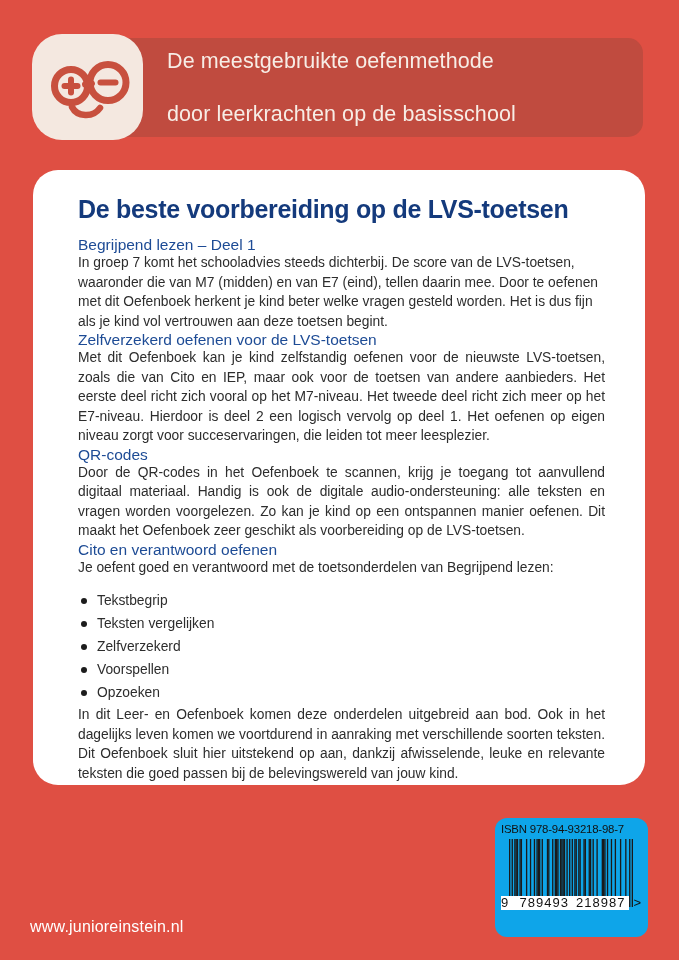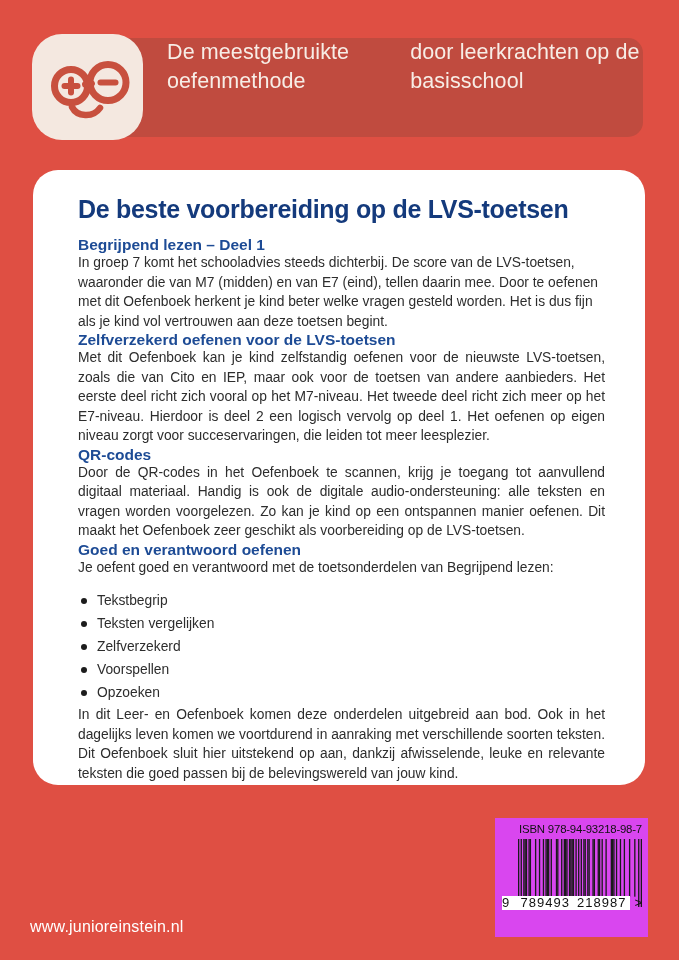--- a/index.html
+++ b/index.html
@@ -1,47 +1,47 @@
 <!DOCTYPE html>
 <html><head>
 <meta charset="utf-8">
 <style>
   html,body{margin:0;padding:0;}
   body{width:679px;height:960px;font-family:"Liberation Sans",sans-serif;}
   .page{position:relative;width:679px;height:960px;background:#df4f43;overflow:hidden;}
 
   
   .banner{position:absolute;left:70px;top:38px;width:573px;height:99px;
-          background:#c04b3f;border-radius:15px;display:flex;flex-direction:row;
+          background:#c04b3f;border-radius:15px;display:flex;flex-direction:column;
           justify-content:center;padding-left:97px;box-sizing:border-box;gap:25px;}
   .banner-line{color:#f7ede6;font-size:21.5px;line-height:28.5px;letter-spacing:.1px;}
 
   
   .logo{position:absolute;left:32px;top:34px;width:111px;height:106px;background:#f4e8e0;
         border-radius:30px;display:flex;align-items:center;justify-content:center;}
   .logo svg{display:block;}
 
   
   .card{position:absolute;left:33px;top:170px;width:612px;height:615px;background:#ffffff;
         border-radius:25px;box-sizing:border-box;padding:14px 40px 0 45px;overflow:hidden;}
   .card h1{margin:10px 0 12px 0;font-size:25px;line-height:30px;color:#143a7c;
            font-weight:bold;letter-spacing:-.3px;white-space:nowrap;}
-  .sec-head{margin:0;font-size:15.5px;line-height:17px;color:#1d4b95;font-weight:bold;}
+  .sec-head{margin:0;font-size:15.5px;line-height:17px;color:#1d4b95;font-weight:normal;}
   .card p{margin:0;font-size:13.8px;line-height:19.5px;color:#2d2d2d;}
   .just{text-align:justify;}
   .topics{list-style:none;margin:14px 0 0 0;padding:0;}
   .topics li{position:relative;margin:0 0 3.5px 0;padding:0 0 0 19px;font-size:13.8px;
              line-height:19.5px;color:#2d2d2d;}
   .topics li .dot{position:absolute;left:3px;top:7px;width:6px;height:6px;border-radius:50%;
                   background:#1c1c1c;}
   .closing{margin-top:-1px !important;}
 
   
-  .barcode-box{position:absolute;left:495px;top:818px;width:153px;height:119px;background:#d946ef;
-               box-sizing:border-box;padding:4px 6px 0 6px;display:flex;flex-direction:column;align-items:flex-end;}
+  .barcode-box{position:absolute;left:495px;top:818px;width:153px;height:119px;background:#0ea5e9;
+               box-sizing:border-box;padding:4px 6px 0 6px;display:flex;flex-direction:column;align-items:flex-start;border-radius:12px;}
   .isbn{font-size:11.4px;line-height:15px;color:#111;letter-spacing:-.2px;white-space:nowrap;}
   .bars{width:124px;height:68px;margin-top:2px;margin-left:8px;}
   .bc-digits{width:140px;display:flex;align-items:flex-end;font-size:13px;color:#111;
              margin-top:-11px;line-height:14px;}
   .bc-digits .d9{width:15px;text-align:left;background:#fff;}
   .bc-digits .g{flex:1;text-align:center;background:#fff;letter-spacing:1px;}
   .bc-digits .gt{width:12px;text-align:right;}
 
   
   .website{position:absolute;left:30px;top:918px;font-size:16px;color:#ffffff;letter-spacing:.2px;}
@@ -75,21 +75,21 @@
 
     <h2 class="sec-head">Begrijpend lezen – Deel 1</h2>
     <p>In groep 7 komt het schooladvies steeds dichterbij. De score van de LVS-toetsen, waaronder die van M7 (midden) en van E7 (eind), tellen daarin mee. Door te oefenen met dit Oefenboek herkent je kind beter welke vragen gesteld worden. Het is dus fijn als je kind vol vertrouwen aan deze toetsen begint.</p>
 
     <h2 class="sec-head">Zelfverzekerd oefenen voor de LVS-toetsen</h2>
     <p class="just">Met dit Oefenboek kan je kind zelfstandig oefenen voor de nieuwste LVS-toetsen, zoals die van Cito en IEP, maar ook voor de toetsen van andere aanbieders. Het eerste deel richt zich vooral op het M7-niveau. Het tweede deel richt zich meer op het E7-niveau. Hierdoor is deel 2 een logisch vervolg op deel 1. Het oefenen op eigen niveau zorgt voor succeservaringen, die leiden tot meer leesplezier.</p>
 
     <h2 class="sec-head">QR-codes</h2>
     <p class="just">Door de QR-codes in het Oefenboek te scannen, krijg je toegang tot aanvullend digitaal materiaal. Handig is ook de digitale audio-ondersteuning: alle teksten en vragen worden voorgelezen. Zo kan je kind op een ontspannen manier oefenen. Dit maakt het Oefenboek zeer geschikt als voorbereiding op de LVS-toetsen.</p>
 
-    <h2 class="sec-head">Goed en verantwoord oefenen</h2>
+    <h2 class="sec-head">Cito en verantwoord oefenen</h2>
     <p>Je oefent goed en verantwoord met de toetsonderdelen van Begrijpend lezen:</p>
 
     <ul class="topics">
       <li><span class="dot"></span><span>Tekstbegrip</span></li>
       <li><span class="dot"></span><span>Teksten vergelijken</span></li>
       <li><span class="dot"></span><span>Zelfverzekerd</span></li>
       <li><span class="dot"></span><span>Voorspellen</span></li>
       <li><span class="dot"></span><span>Opzoeken</span></li>
     </ul>
 

